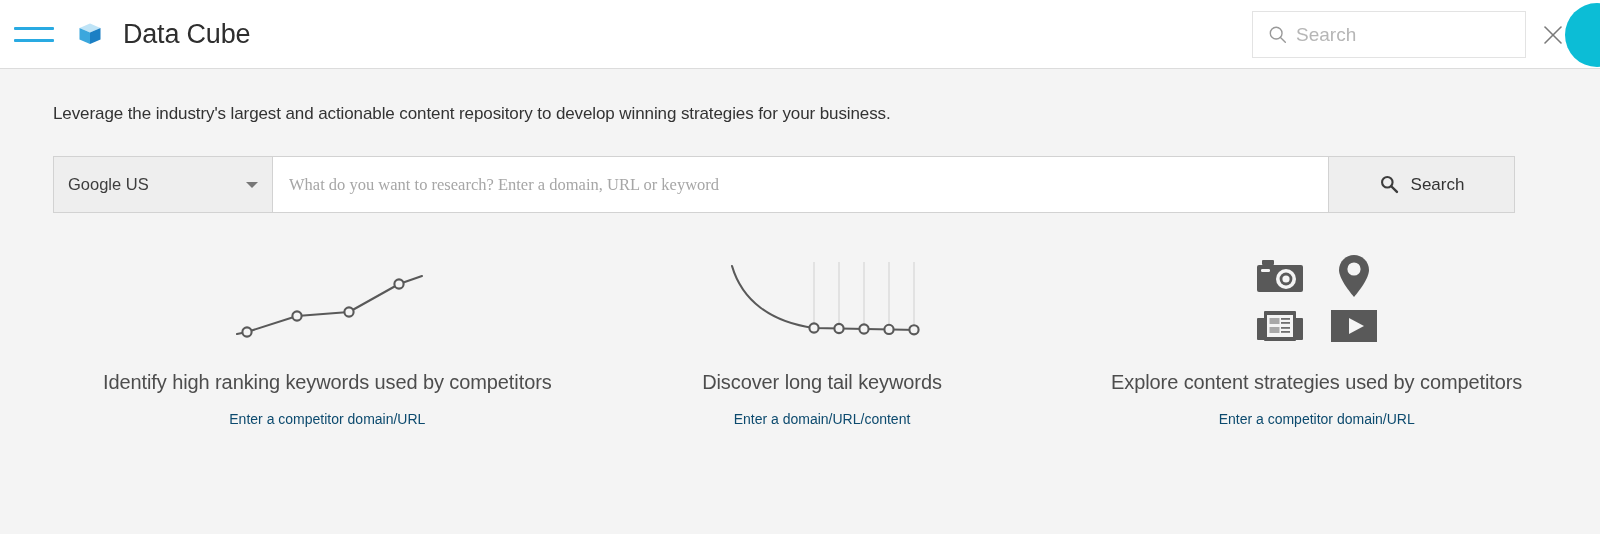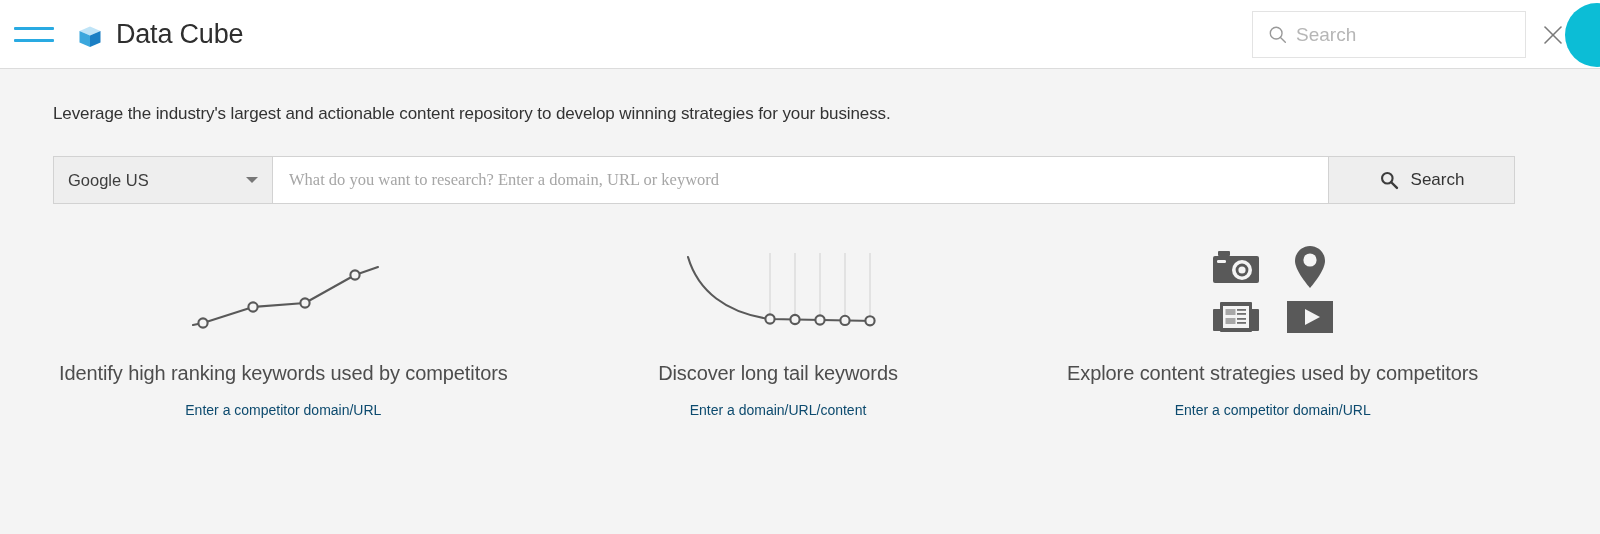--- a/index.html
+++ b/index.html
@@ -24,22 +24,22 @@
     width: 40px;
     display: flex; flex-direction: column;
     justify-content: center; gap: 9px;
     cursor: pointer;
   }
   .hamburger span {
     display: block; height: 3px; width: 40px;
     background: #29aae2; border-radius: 1px;
   }
   .brand {
-    display: flex; align-items: flex-end;
-    margin-left: 23px; gap: 13px;
+    display: flex; align-items: center;
+    margin-left: 23px; gap: 20px;
   }
   .cube { width: 26px; height: 26px; display: block; }
   .brand-title {
     font-size: 27px; color: #2e2e2e;
     letter-spacing: -0.2px; font-weight: 400;
     white-space: nowrap;
   }
 
   .header-right {
     position: absolute; right: 0; top: 0;
@@ -68,21 +68,21 @@
 
   
   .tagline {
     margin: 35px 0 0 53px;
     font-size: 17px; color: #333;
     letter-spacing: -0.1px;
   }
 
   .searchbar {
     margin: 32px 0 0 53px;
-    width: 1462px; height: 48px;
+    width: 1462px; height: 57px;
     display: flex;
     border: 1px solid #d2d2d2;
     background: #fff;
   }
   .sb-select {
     width: 219px; flex: 0 0 219px;
     background: #eeeeee;
     border-right: 1px solid #d2d2d2;
     display: flex; align-items: center;
     padding: 0 14px 0 14px;
@@ -110,20 +110,21 @@
     gap: 11px; cursor: pointer;
     font-size: 17px; color: #333;
   }
 
   
   .features {
     margin-top: 38px;
     display: flex;
     width: 1540px;
     padding: 0 20px 0 36px;
+    margin-left: 44px;
   }
   .feature {
     flex: 1 1 0; text-align: center;
     display: flex; flex-direction: column; align-items: center;
   }
   .feature-art {
     height: 100px;
     display: flex; align-items: center; justify-content: center;
   }
   .feature-title {

